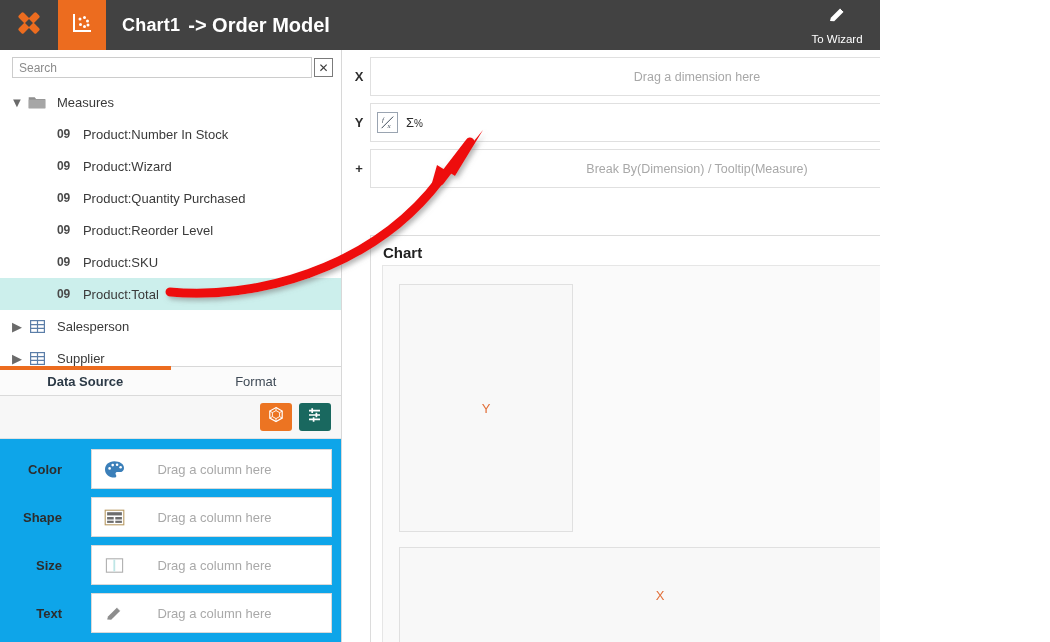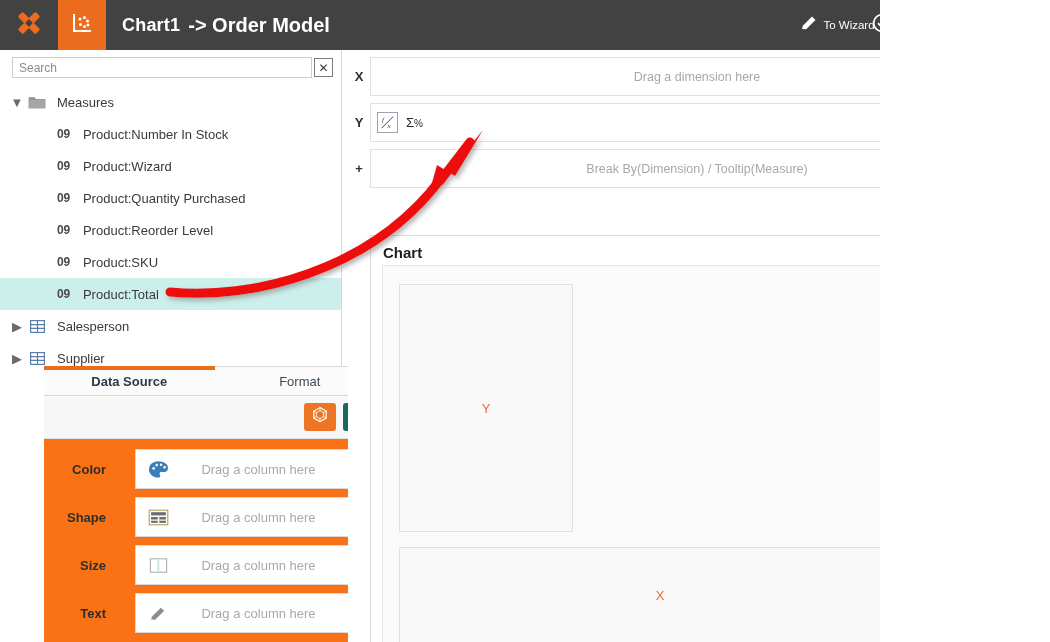--- a/index.html
+++ b/index.html
@@ -64,21 +64,21 @@
   }
   .top-actions {
     display: flex;
     align-items: center;
     gap: 0px;
     padding-right: 14px;
   }
   .top-action {
     width: 62px;
     display: flex;
-    flex-direction: row;
+    flex-direction: column;
     align-items: center;
     justify-content: center;
     gap: 4px;
     cursor: pointer;
     color: #ffffff;
   }
   .top-action .ta-label {
     font-size: 11.5px;
     color: #ffffff;
     font-weight: normal;
@@ -170,23 +170,22 @@
     flex: 0 0 auto;
     letter-spacing: -0.2px;
   }
 
   
   .ds-panel {
     position: absolute;
     left: 0; top: 366px;
     width: 341px;
     height: 276px;
-    background: #f97316;
+    background: #0ea5e9;
     border-top: 1px solid #d8d8d8;
-    margin-left: 44px;
   }
   .ds-tabs {
     display: flex;
     height: 28px;
     border-bottom: 1px solid #dadada;
     background: #fbfbfb;
     position: relative;
   }
   .ds-tab {
     flex: 1;

